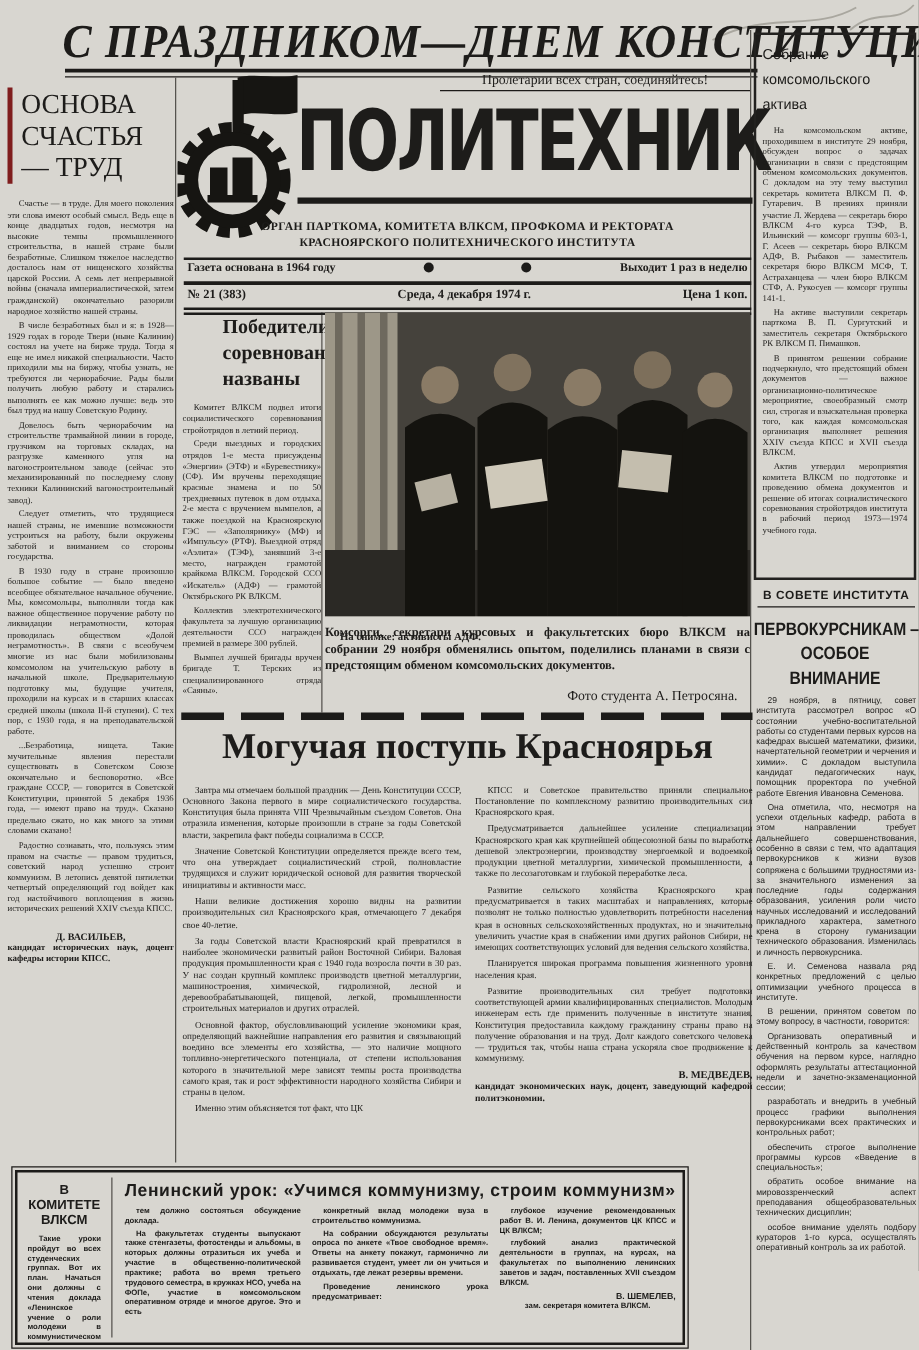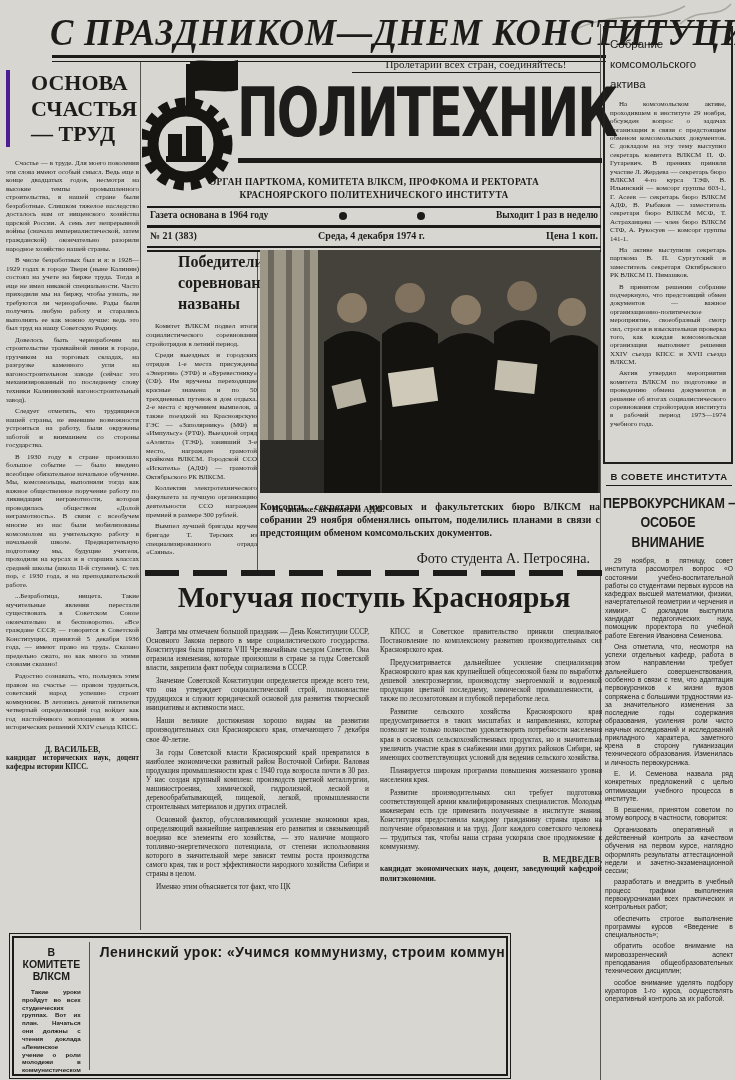--- a/index.html
+++ b/index.html
@@ -13,56 +13,56 @@
 
   
   #banner{left:50px;top:12px;width:558px;text-align:center;font-weight:bold;font-style:italic;
           font-size:35px;letter-spacing:1px;white-space:nowrap;transform:scaleY(1.08);transform-origin:top left;}
   #banner-rule1{left:52px;top:55px;width:554px;height:3px;}
   #banner-rule2{left:52px;top:61px;width:554px;height:1px;}
   #pen-marks{left:555px;top:0;}
 
   
   #left-article{left:6px;top:70px;width:133px;}
-  #left-title{border-left:4px solid #4c1d95;padding-left:21px;font-size:22px;line-height:1.17;
-              font-weight:bold;margin-bottom:12px;}
+  #left-title{border-left:4px solid #7f1d1d;padding-left:7px;font-size:22px;line-height:1.17;
+              font-weight:normal;margin-bottom:12px;}
   .body-small p{font-size:7px;line-height:1.22;}
   .sig-name{font-weight:bold;font-size:8px;text-align:center;margin-top:13px;}
   .sig-role{font-weight:bold;font-size:7.2px;line-height:1.25;text-align:justify;}
 
   
   #slogan{left:352px;top:58px;width:248px;text-align:center;font-size:11px;
           border-bottom:1px solid #1c1b19;padding-bottom:2px;}
   #logo{left:142px;top:60px;}
   #paper-title{left:237px;top:74px;width:366px;font-family:"DejaVu Sans",sans-serif;font-weight:bold;
                font-size:50px;letter-spacing:-2px;white-space:nowrap;transform:scaleY(1.35);
                transform-origin:top left;}
   #title-bar{left:238px;top:158px;width:364px;height:5px;}
   #subtitle{left:146px;top:176px;width:456px;text-align:center;font-weight:bold;font-size:9.3px;
             line-height:1.4;letter-spacing:.3px;}
   #mh-rule1{left:147px;top:206px;width:454px;height:2px;}
   #founded-row{left:150px;top:210px;width:448px;font-weight:bold;font-size:9.5px;display:flex;
-               justify-content:space-between;align-items:flex-end;}
+               justify-content:space-between;align-items:flex-start;}
   .dot{width:8px;height:8px;border-radius:50%;background:#1c1b19;}
   #mh-rule2{left:147px;top:225px;width:454px;height:3px;}
   #issue-row{left:150px;top:230px;width:448px;font-weight:bold;font-size:10px;display:flex;
              justify-content:space-between;}
   #mh-rule3{left:147px;top:246px;width:454px;height:2px;}
   #mh-rule4{left:147px;top:250px;width:454px;height:2px;}
 
   
   #winners{left:146px;top:252px;width:111px;}
   #winners-title{font-weight:bold;font-size:16px;line-height:1.3;margin-bottom:8px;margin-left:32px;}
   #winners-body p{font-size:7px;line-height:1.24;}
 
   
   #photo{left:260px;top:250px;width:340px;height:243px;background:#3c3a35;}
   #caption{left:260px;top:500px;width:340px;font-weight:bold;font-size:10px;line-height:1.3;}
   #caption2{left:260px;top:504px;width:340px;font-weight:bold;font-size:8.6px;text-indent:12px;}
-  #credit{left:260px;top:551px;width:330px;text-align:right;font-size:14px;}
+  #credit{left:260px;top:551px;width:330px;text-align:right;font-size:11px;}
 
   #dash-rule{left:145px;top:570px;width:457px;height:6px;
              background:repeating-linear-gradient(90deg,#1c1b19 0 34px,transparent 34px 48px);}
 
   
   #main-title{left:145px;top:581px;width:458px;text-align:center;font-weight:bold;font-size:29px;
               white-space:nowrap;}
   #main-col1{left:146px;top:627px;width:223px;}
   #main-col2{left:380px;top:627px;width:222px;}
   #main-col1 p,#main-col2 p{font-size:7.3px;line-height:1.24;margin-bottom:4px;text-indent:10px;}
@@ -77,28 +77,28 @@
   #sb-body p{font-size:7px;line-height:1.2;}
   #council-kicker{left:606px;top:471px;width:126px;text-align:center;font-family:"Liberation Sans",sans-serif;
                   font-weight:bold;font-size:9.5px;letter-spacing:.5px;border-bottom:1px solid #1c1b19;
                   padding-bottom:3px;}
   #council-title{left:603px;top:494px;width:130px;text-align:center;font-family:"Liberation Sans",sans-serif;
                  font-weight:bold;font-size:12.5px;line-height:1.35;transform:scaleY(1.15);transform-origin:top left;}
   #council-body{left:605px;top:557px;width:128px;}
   #council-body p{font-family:"Liberation Sans",sans-serif;font-size:6.8px;line-height:1.22;}
 
   
-  #bottom-box{left:12px;top:936px;width:496px;height:140px;border:2px solid #1c1b19;outline:1px solid #1c1b19;
+  #bottom-box{left:12px;top:936px;width:536px;height:140px;border:2px solid #1c1b19;outline:1px solid #1c1b19;
               outline-offset:2px;box-sizing:border-box;background:#d8d6d0;display:flex;gap:10px;
               padding:4px 8px;overflow:hidden;}
   #bb-col1{width:142px;border-right:1px solid #55534e;padding-right:8px;}
   #bb-col1-title{text-align:center;font-family:"Liberation Sans",sans-serif;font-weight:bold;font-size:10.5px;
                  margin:4px 0 6px 0;}
   #bb-col1-body p{font-family:"Liberation Sans",sans-serif;font-weight:bold;font-size:6.2px;line-height:1.26;}
-  #bb-main{flex:1;display:flex;flex-direction:row;}
+  #bb-main{flex:1;display:flex;flex-direction:column;}
   #bb-lesson-title{text-align:center;font-family:"Liberation Sans",sans-serif;font-weight:bold;font-size:14px;
                    letter-spacing:.5px;margin:2px 0 5px 0;white-space:nowrap;}
   #bb-cols{display:flex;gap:9px;}
   .bb-col{flex:1;}
   .bb-col p{font-family:"Liberation Sans",sans-serif;font-weight:bold;font-size:6.2px;line-height:1.26;}
   .bb-sig-name{font-family:"Liberation Sans",sans-serif;font-weight:bold;font-size:7px;text-align:right;}
   .bb-sig-role{font-family:"Liberation Sans",sans-serif;font-weight:bold;font-size:6.2px;line-height:1.26;
                text-align:center;}
 </style>
 </head>
@@ -215,21 +215,21 @@
       <p>Завтра мы отмечаем большой праздник — День Конституции СССР, Основного Закона первого в мире социалистического государства. Конституция была принята VIII Чрезвычайным съездом Советов. Она отразила изменения, которые произошли в стране за годы Советской власти, закрепила факт победы социализма в СССР.</p>
       <p>Значение Советской Конституции определяется прежде всего тем, что она утверждает социалистический строй, полновластие трудящихся и служит юридической основой для развития творческой инициативы и активности масс.</p>
       <p>Наши великие достижения хорошо видны на развитии производительных сил Красноярского края, отмечающего 7 декабря свое 40-летие.</p>
       <p>За годы Советской власти Красноярский край превратился в наиболее экономически развитый район Восточной Сибири. Валовая продукция промышленности края с 1940 года возросла почти в 30 раз. У нас создан крупный комплекс производств цветной металлургии, машиностроения, химической, гидролизной, лесной и деревообрабатывающей, пищевой, легкой, промышленности строительных материалов и других отраслей.</p>
       <p>Основной фактор, обусловливающий усиление экономики края, определяющий важнейшие направления его развития и связывающий воедино все элементы его хозяйства, — это наличие мощного топливно-энергетического потенциала, от степени использования которого в значительной мере зависят темпы роста производства самого края, так и рост эффективности народного хозяйства Сибири и страны в целом.</p>
       <p>Именно этим объясняется тот факт, что ЦК</p>
     </div>
   <div id="main-col2" class="abs just">
     <div class="just">
         <p>КПСС и Советское правительство приняли специальное Постановление по комплексному развитию производительных сил Красноярского края.</p>
-        <p>Предусматривается дальнейшее усиление специализации Красноярского края как крупнейшей общесоюзной базы по выработке дешевой электроэнергии, производству энергоемкой и водоемкой продукции цветной последнему, химической промышленности, а также по лесозаготовкам и глубокой переработке леса.</p>
+        <p>Предусматривается дальнейшее усиление специализации Красноярского края как крупнейшей общесоюзной базы по выработке дешевой электроэнергии, производству энергоемкой и водоемкой продукции цветной металлургии, химической промышленности, а также по лесозаготовкам и глубокой переработке леса.</p>
         <p>Развитие сельского хозяйства Красноярского края предусматривается в таких масштабах и направлениях, которые позволят не только полностью удовлетворить потребности населения края в основных сельскохозяйственных продуктах, но и значительно увеличить участие края в снабжении ими других районов Сибири, не имеющих соответствующих условий для ведения сельского хозяйства.</p>
         <p>Планируется широкая программа повышения жизненного уровня населения края.</p>
         <p>Развитие производительных сил требует подготовки соответствующей армии квалифицированных специалистов. Молодым инженерам есть где применить полученные в институте знания. Конституция предоставила каждому гражданину страны право на получение образования и на труд. Долг каждого советского человека — трудиться так, чтобы наша страна ускоряла свое продвижение к коммунизму.</p>
       </div>
     <div id="main-sig-name">В. МЕДВЕДЕВ,</div>
     <div id="main-sig-role">кандидат экономических наук, доцент, заведующий кафедрой политэкономии.</div>
   </div>
 
   <div id="sb-box" class="abs">
     <div id="sb-title">Собрание комсомольского актива</div>

